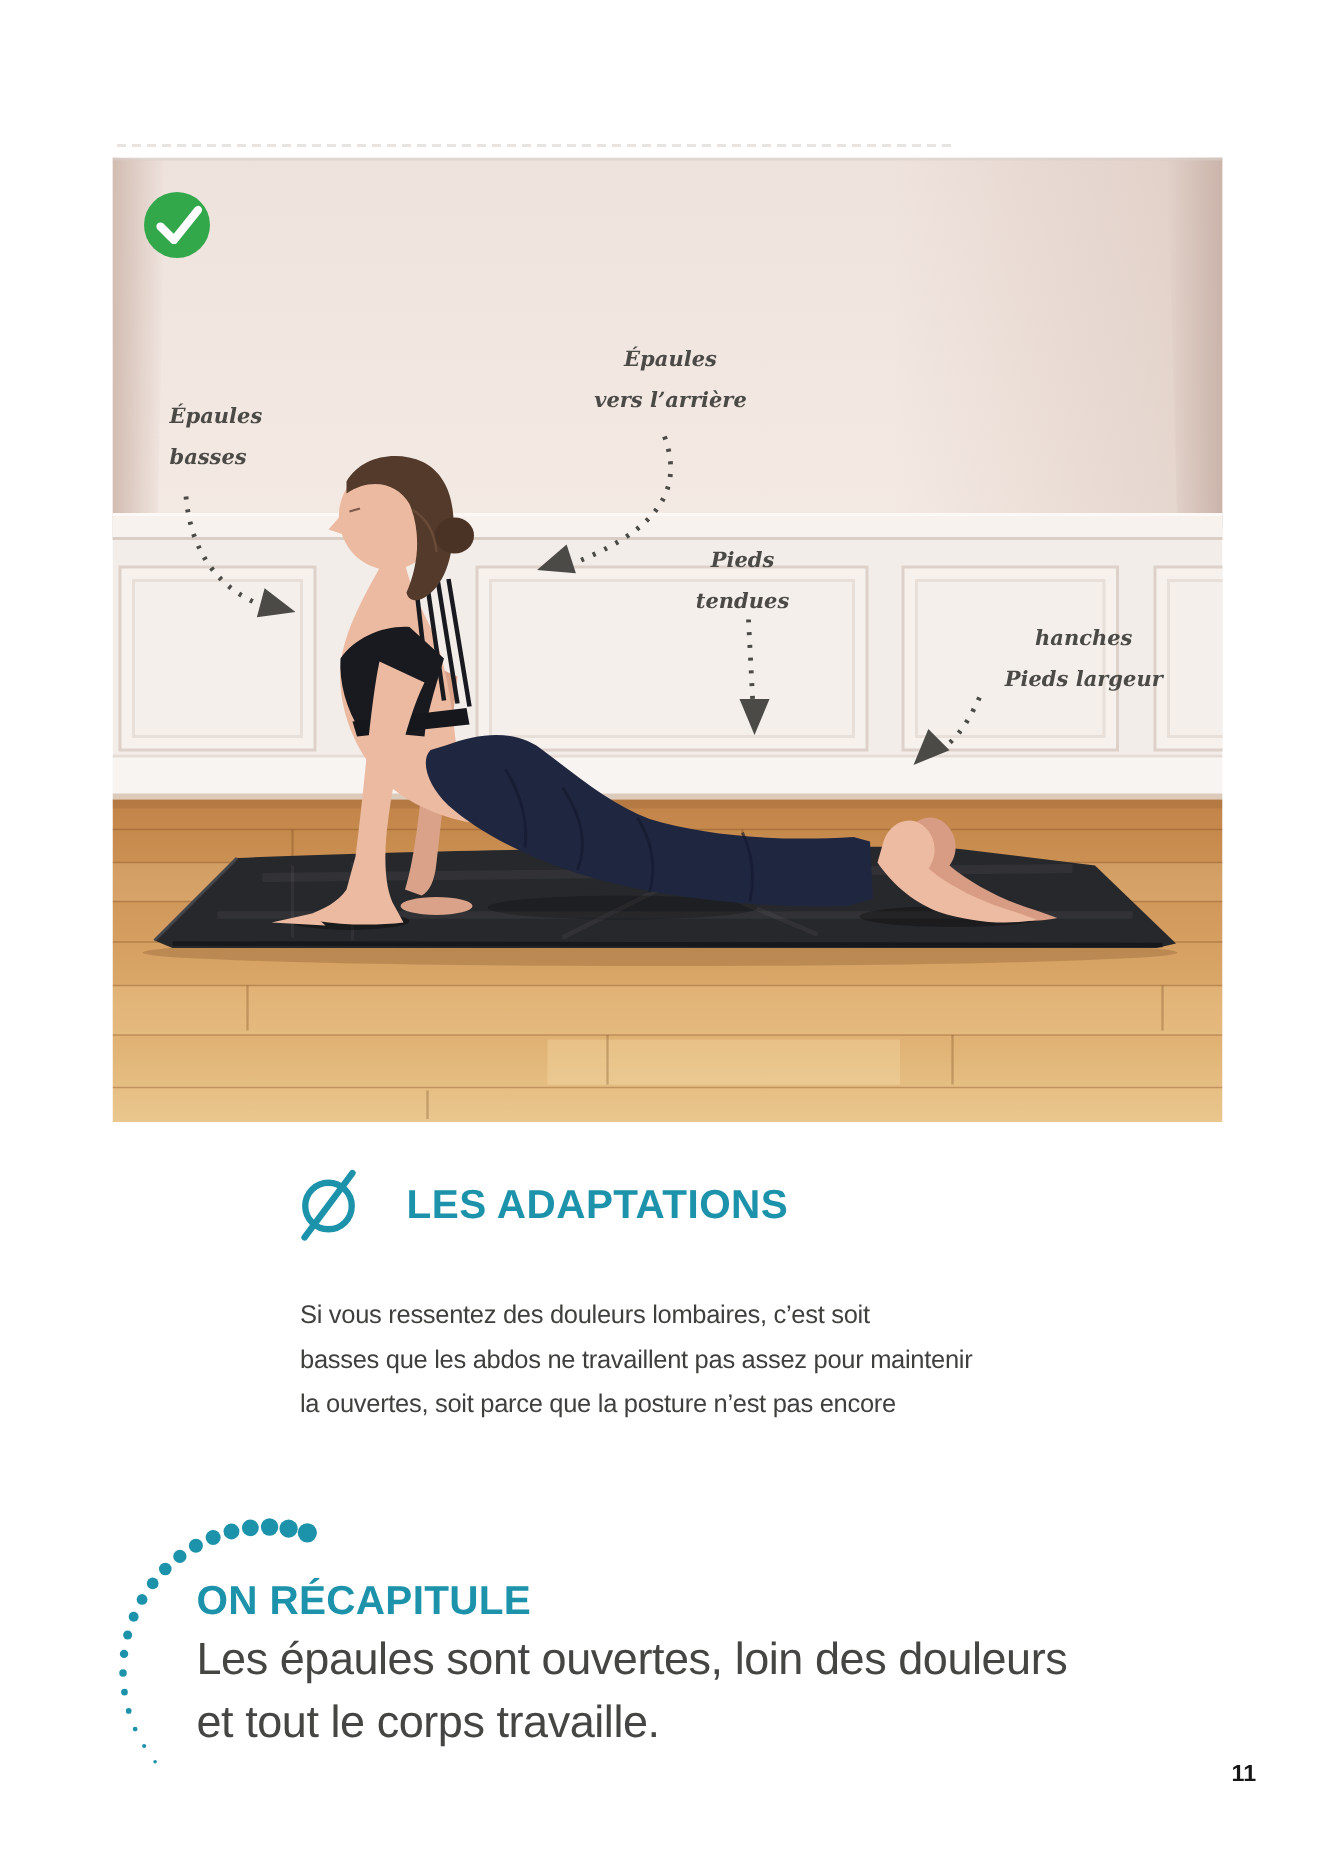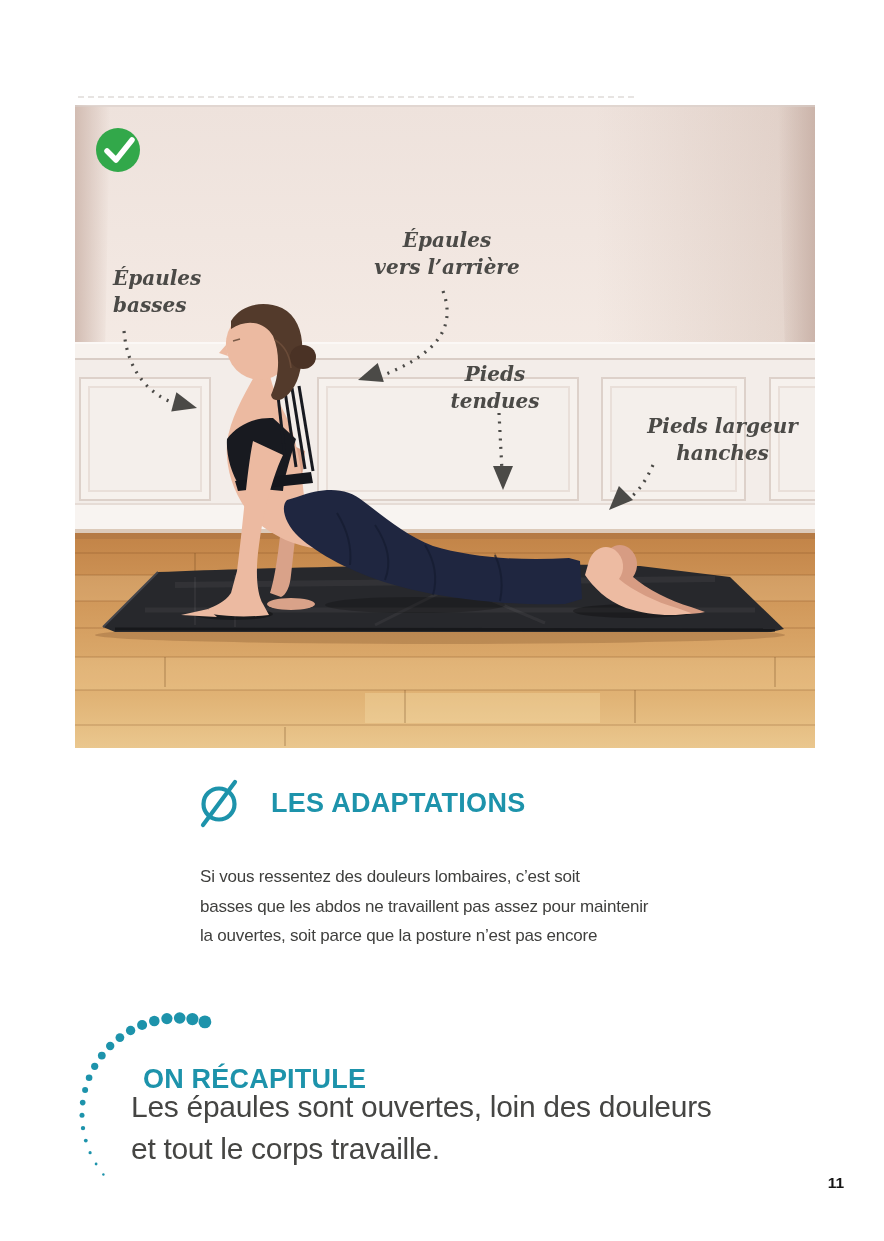--- a/index.html
+++ b/index.html
@@ -4,38 +4,38 @@
 <style>
   html,body{margin:0;padding:0;background:#ffffff;}
   .page{position:relative;width:884px;height:1241px;background:#fff;overflow:hidden;
         font-family:"Liberation Sans",sans-serif;}
   
   .photo{position:absolute;left:75px;top:105px;width:740px;height:643px;}
   .photo svg.scene{position:absolute;left:0;top:0;}
   .top-artifact{position:absolute;left:78px;top:96px;width:556px;height:0;
         border-top:2px dashed #dbd7d3;opacity:.65;}
   .ann{position:absolute;font-family:"DejaVu Serif","Liberation Serif",serif;
-       font-style:italic;font-weight:700;font-size:20px;line-height:27px;
+       font-style:italic;font-weight:700;font-size:14px;line-height:27px;
        color:var(--ann,#4b4a47);}
   .ann .l{display:block;}
   .ann.center{text-align:center;}
   
   .adapt-head{position:absolute;left:198px;top:777px;display:flex;align-items:center;gap:16px;}
   .adapt-head h2{margin:0 0 0 11px;font-size:27px;font-weight:700;letter-spacing:.3px;
        color:var(--teal,#1d93ab);}
   .teal-stroke{stroke:var(--teal,#1d93ab);}
   .para{position:absolute;left:200px;top:862px;width:540px;font-size:17px;
        line-height:29.5px;letter-spacing:-0.2px;color:var(--body,#3f3f3d);white-space:nowrap;}
   
-  .recap-title{position:absolute;left:131px;top:1052px;margin:12px;font-size:27px;
+  .recap-title{position:absolute;left:131px;top:1052px;margin:0;font-size:27px;
        font-weight:700;letter-spacing:.2px;color:var(--teal,#1d93ab);}
   .recap-text{position:absolute;left:131px;top:1086px;font-size:30px;line-height:42px;
        letter-spacing:-0.3px;color:#454543;white-space:nowrap;}
   .arc{position:absolute;left:55px;top:1000px;}
-  .pagenum{position:absolute;left:821px;top:1174px;width:30px;text-align:center;
+  .pagenum{position:absolute;left:821px;top:1174px;width:30px;text-align:left;
        font-size:15.5px;font-weight:700;color:#161616;}
 </style>
 </head>
 <body>
 
 <div class="page">
 
   <div class="top-artifact"></div>
 
   <div class="photo">
@@ -218,22 +218,22 @@
     </div>
     <div class="ann center" style="left:297px;top:122px;width:150px;">
       <span class="l">Épaules</span>
       <span class="l">vers l’arrière</span>
     </div>
     <div class="ann center" style="left:355px;top:256px;width:130px;">
       <span class="l">Pieds</span>
       <span class="l">tendues</span>
     </div>
     <div class="ann center" style="left:560px;top:308px;width:175px;">
+      <span class="l">hanches</span>
       <span class="l">Pieds largeur</span>
-      <span class="l">hanches</span>
     </div>
   </div>
 
   <div class="adapt-head">
     <svg width="46" height="52" viewBox="0 0 46 52">
       <circle class="teal-stroke" cx="21" cy="27" r="15.5" fill="none" stroke-width="4.2"></circle>
       <line class="teal-stroke" x1="37" y1="5" x2="5" y2="48" stroke-width="4.2" stroke-linecap="round"></line>
     </svg>
     <h2>LES ADAPTATIONS</h2>
   </div>

